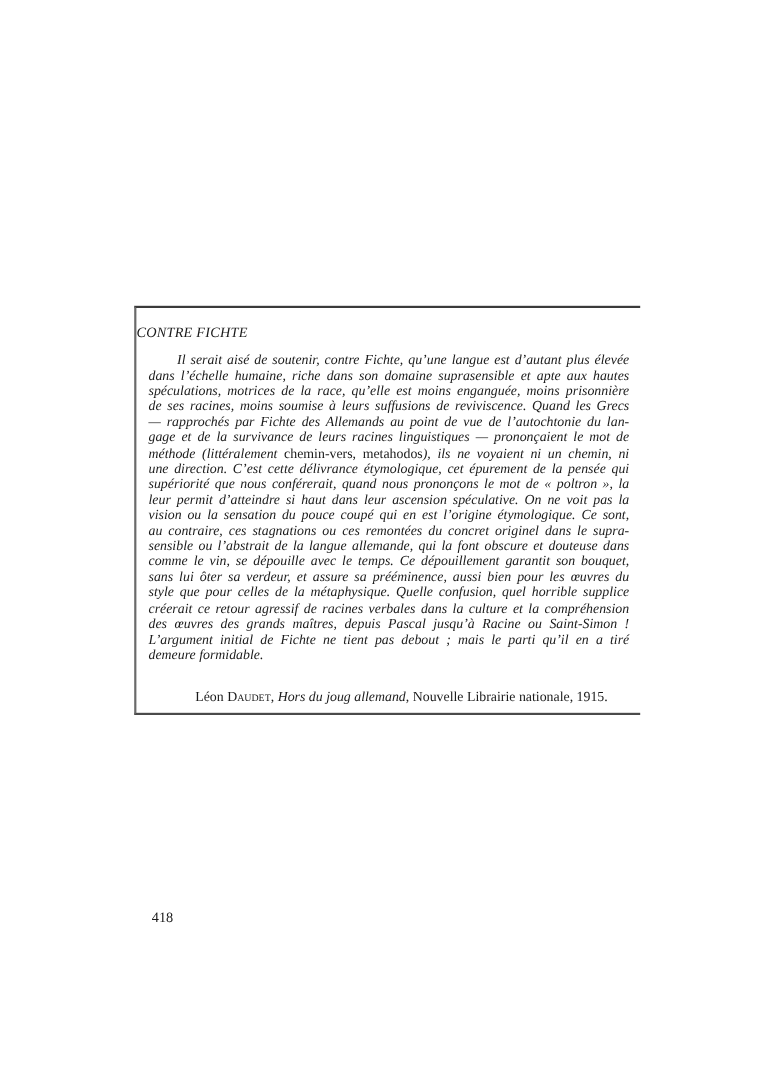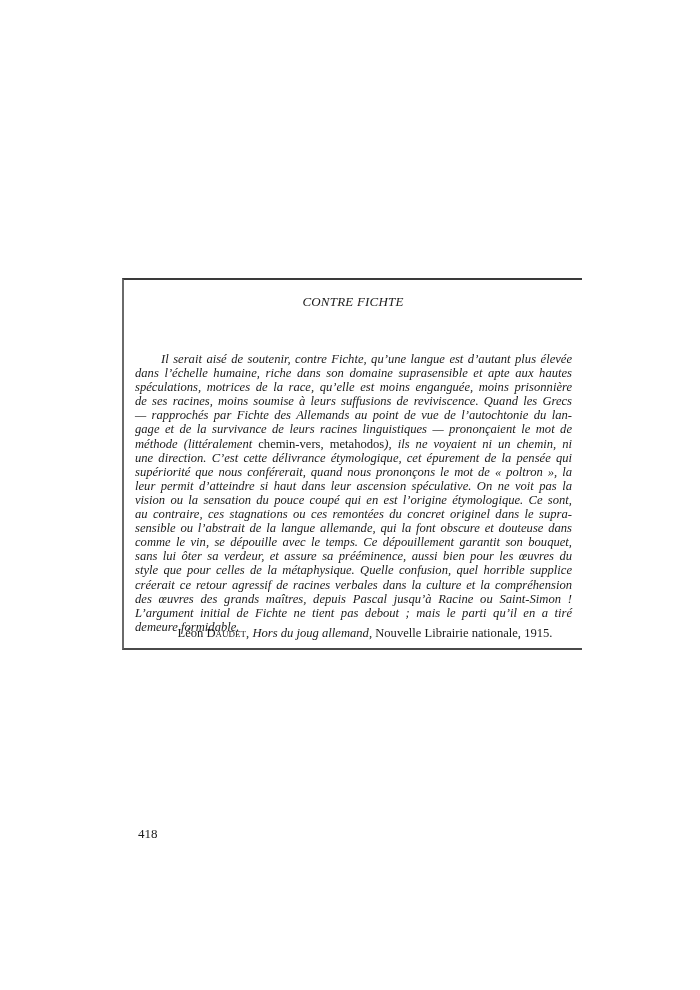--- a/index.html
+++ b/index.html
@@ -1,24 +1,24 @@
 <!DOCTYPE html>
 <html><head>
 <meta charset="utf-8">
 <style>
   html, body { margin: 0; padding: 0; background: #ffffff; }
   body { width: 700px; height: 990px; position: relative; overflow: hidden;
          font-family: "Liberation Serif", "DejaVu Serif", serif; color: #1a1a1a; }
   .box { position: absolute; left: 122px; top: 278px; width: 460px; height: 372px;
          border-top: 2px solid #3a3a3a; border-left: 2px solid #6a6a6a;
          border-bottom: 2px solid #4a4a4a; box-sizing: border-box; }
-  .title { position: absolute; left: 0; right: 0; top: 14px; text-align: center;
+  .title { position: absolute; left: 0; right: 0; top: 14px; text-align: left;
            font-style: italic; font-size: 13px; letter-spacing: 0.2px; }
   .body-text { position: absolute; left: 11px; width: 437px; top: 40px;
-               font-style: italic; font-size: 12.6px; line-height: 14.1px; margin-top: 32px; }
+               font-style: italic; font-size: 12.6px; line-height: 14.1px; }
   .line { display: block; white-space: nowrap; text-align: justify; text-align-last: justify; }
   .line.first { padding-left: 26px; }
   .line.last { text-align-last: left; }
   .roman { font-style: normal; }
   .source { position: absolute; left: 0; right: 12px; top: 346px; text-align: center;
             font-size: 12.6px; padding-left: 36px; }
   .source .author-last { font-variant: small-caps; }
   .source .work { font-style: italic; }
   .page-number { position: absolute; left: 138px; top: 826px; font-size: 13px; }
 </style>

